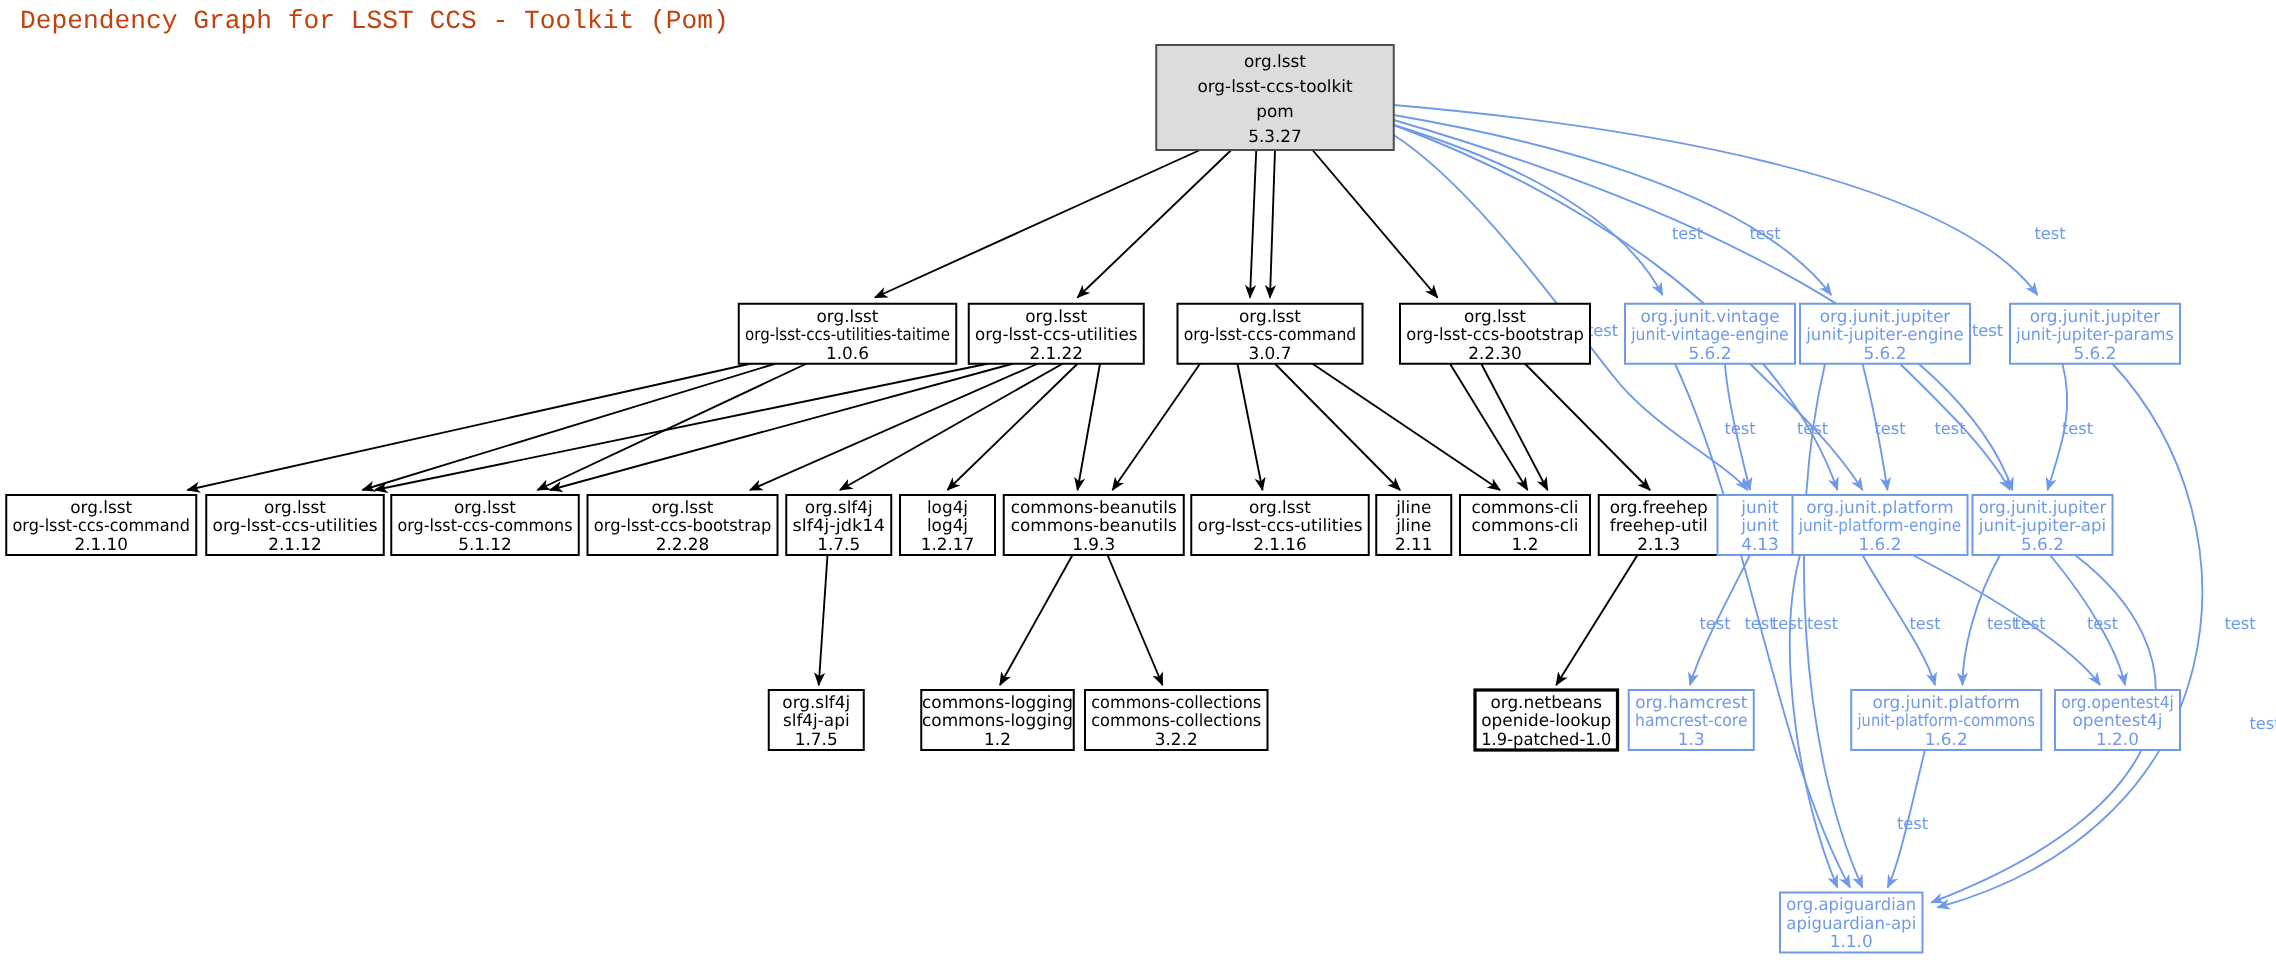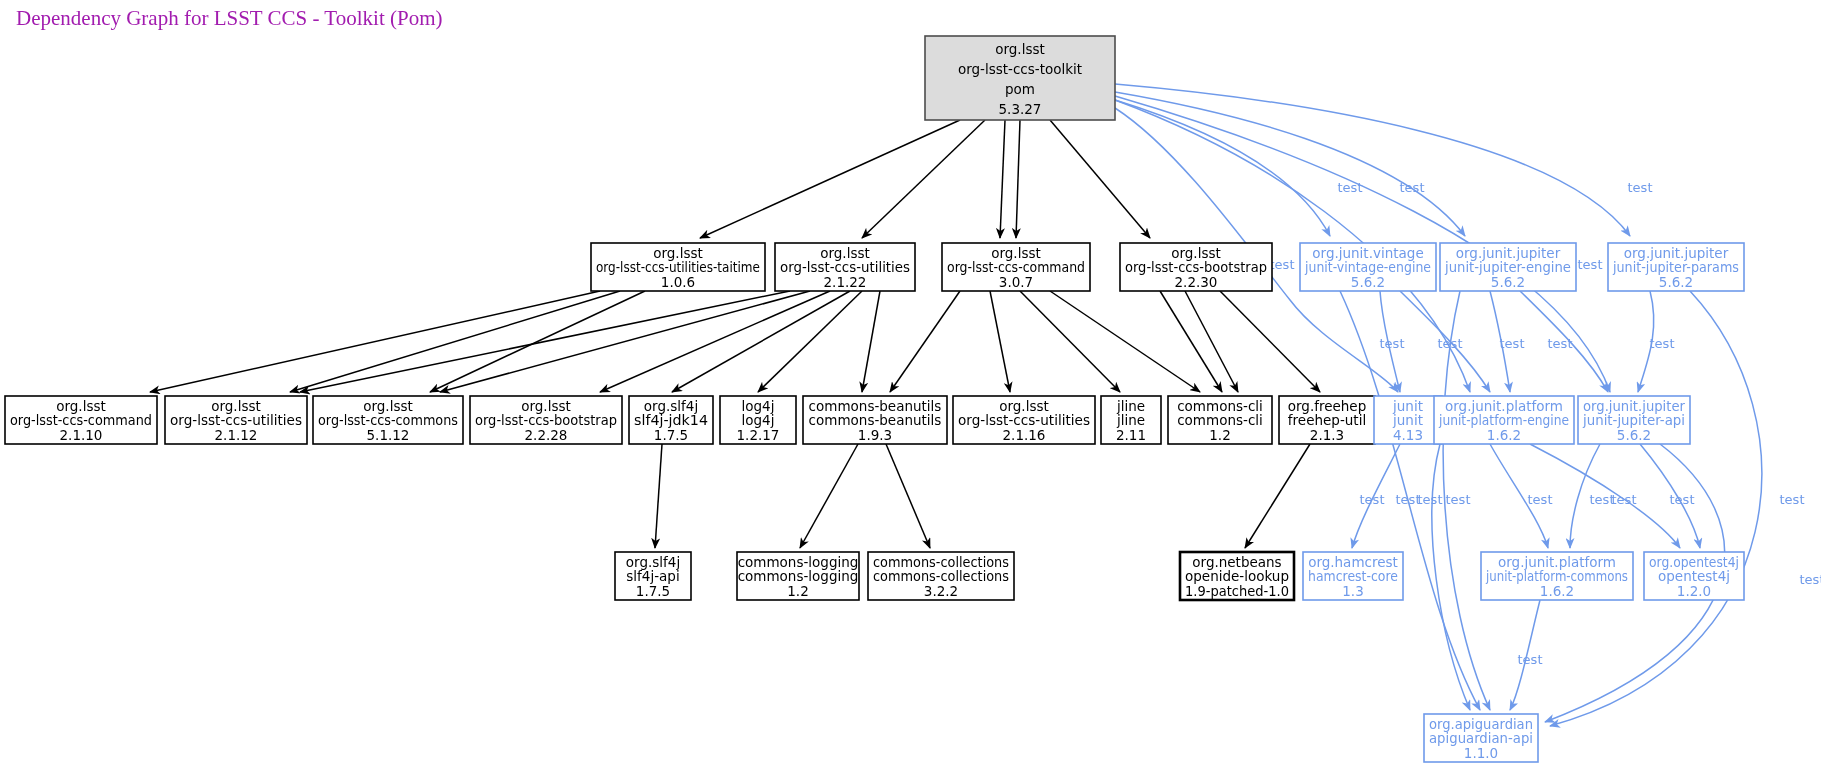--- a/index.html
+++ b/index.html
@@ -1,18 +1,18 @@
 <!DOCTYPE html>
 <html><head>
 <meta charset="utf-8">
 <style>
   html,body{margin:0;padding:0;background:#ffffff;}
   body{width:1821px;height:768px;overflow:hidden;font-family:"DejaVu Sans",sans-serif;}
   #page{position:relative;width:1821px;height:768px;background:#fff;}
-  #title{position:absolute;left:16px;top:6px;font-family:Liberation Serif, serif;font-size:21px;color:#a21caf;white-space:nowrap;}
+  #title{position:absolute;left:16px;top:6px;font-family:Liberation Mono, monospace;font-size:21px;color:#c2410c;white-space:nowrap;}
   svg{position:absolute;left:0;top:0;width:1821px;height:768px;}
   .nd-label{font-family:"DejaVu Sans",sans-serif;font-size:13.5px;dominant-baseline:middle;text-anchor:middle;}
   .nd-black .nd-label{fill:#000;}
   .nd-blue .nd-label{fill:#6f9aea;}
   .nd-box-black{fill:#ffffff;stroke:#000000;stroke-width:1.6;}
   .nd-box-root{fill:#dcdcdc;stroke:#4d4d4d;stroke-width:1.6;}
   .nd-box-blue{fill:#ffffff;stroke:#6f9aea;stroke-width:1.6;}
   .nd-box-bold{fill:#ffffff;stroke:#000000;stroke-width:2.6;}
   .edge-black{fill:none;stroke:#000000;stroke-width:1.5;}
   .edge-blue{fill:none;stroke:#6f9aea;stroke-width:1.5;}

